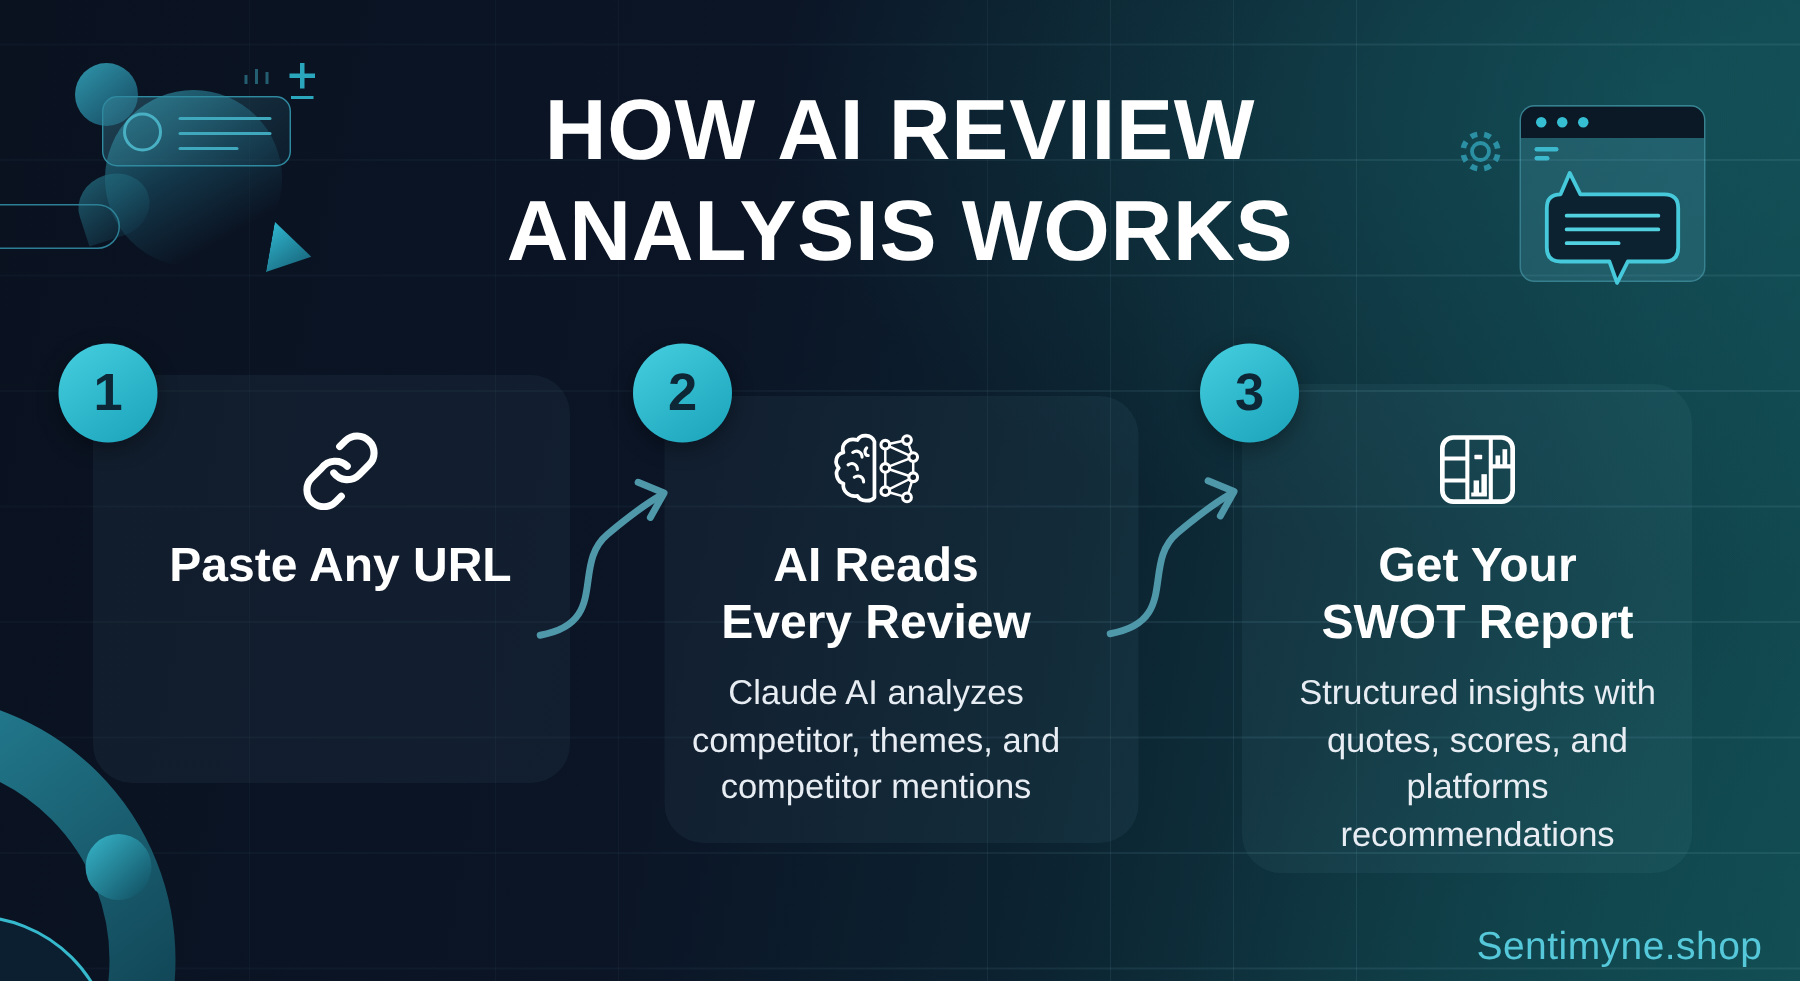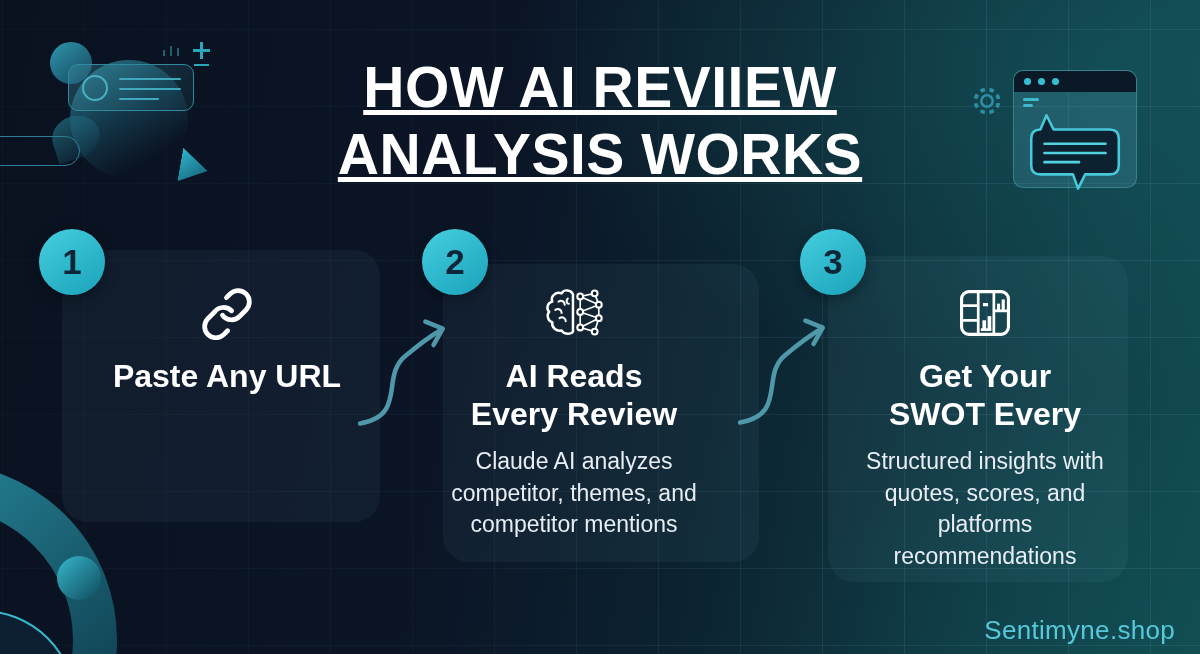--- a/index.html
+++ b/index.html
@@ -19,21 +19,21 @@
       linear-gradient(rgba(146,208,224,0.10) 1px, transparent 1px),
       linear-gradient(90deg, rgba(146,208,224,0.10) 1px, transparent 1px);
     background-size:82px 77px; background-position:2px 29px;
     -webkit-mask-image:linear-gradient(100deg, rgba(0,0,0,0.28) 0%, rgba(0,0,0,0.40) 38%, #000 72%);
             mask-image:linear-gradient(100deg, rgba(0,0,0,0.28) 0%, rgba(0,0,0,0.40) 38%, #000 72%);
   }
 
   
   .title{
     position:absolute; top:54px; left:0; right:0; text-align:center;
-    color:#ffffff; font-weight:bold; font-size:57px; line-height:1.17; letter-spacing:0.5px;text-decoration:underline;
+    color:#ffffff; font-weight:bold; font-size:57px; line-height:1.17; letter-spacing:0.5px;
   }
 
   
   .card{ position:absolute; background:rgba(152,216,235,0.055); border-radius:26px; }
   .card1{ left:62px;  top:250px; width:318px; height:272px; }
   .card2{ left:443px; top:264px; width:316px; height:298px; }
   .card3{ left:828px; top:256px; width:300px; height:326px; }
 
   .badge{
     position:absolute; width:66px; height:66px; border-radius:50%;
@@ -44,21 +44,21 @@
   }
   .badge1{ left:39px;  top:229px; }
   .badge2{ left:422px; top:229px; }
   .badge3{ left:800px; top:229px; }
 
   .step{
     position:absolute; top:284px; display:flex; flex-direction:column; align-items:center;
     text-align:center; color:#fff;
   }
   .step1{ left:86px;  width:282px; }
-  .step2{ left:433px; width:282px; }
+  .step2{ left:443px; width:282px; }
   .step3{ left:835px; width:300px; }
   .step-icon{ height:58px; display:flex; align-items:center; justify-content:center; }
   .step-title{ margin-top:15px; font-size:32px; font-weight:bold; line-height:1.19; color:#fff; }
   .step-desc{ margin-top:13px; font-size:23px; line-height:1.37; color:#e7edf3; }
   .step1 .step-desc{ margin-top:24px; }
 
   .arrow{ position:absolute; width:102px; height:118px; }
   .arrow1{ left:354px; top:313px; }
   .arrow2{ left:734px; top:312px; }
 
@@ -268,21 +268,21 @@
           <rect x="24" y="14.5" width="5" height="3" rx="0.5"></rect>
           <rect x="23.5" y="31" width="3.5" height="9"></rect>
           <rect x="28.5" y="27" width="3.5" height="13"></rect>
           <rect x="37.5" y="15" width="3" height="7"></rect>
           <rect x="42" y="11" width="3" height="11"></rect>
         </g>
       </svg>
     </div>
     <div class="step-title">
       <div>Get Your</div>
-      <div>SWOT Every</div>
+      <div>SWOT Report</div>
     </div>
     <div class="step-desc">
       <div>Structured insights with</div>
       <div>quotes, scores, and</div>
       <div>platforms</div>
       <div>recommendations</div>
     </div>
   </div>
 
   <div class="watermark">Sentimyne.shop</div>

